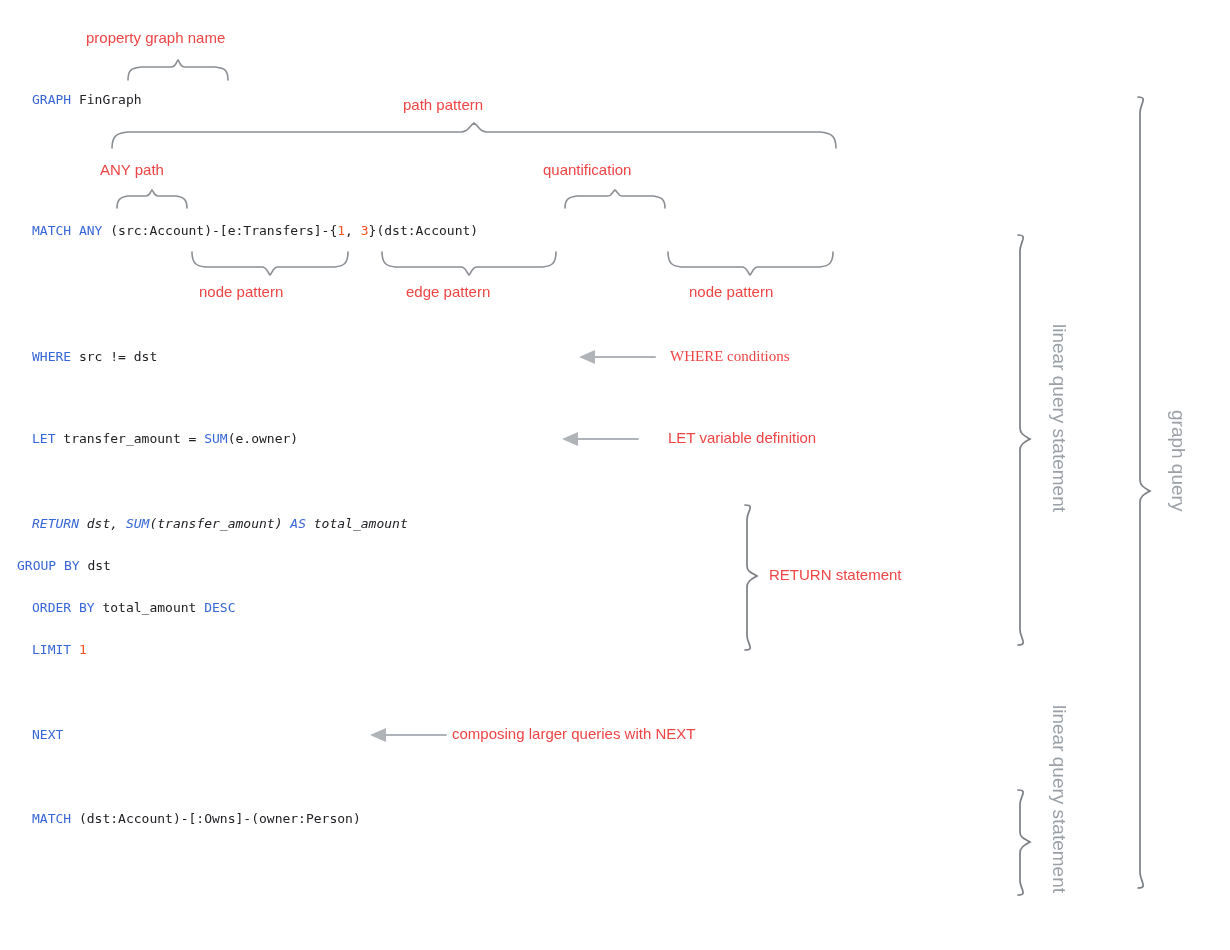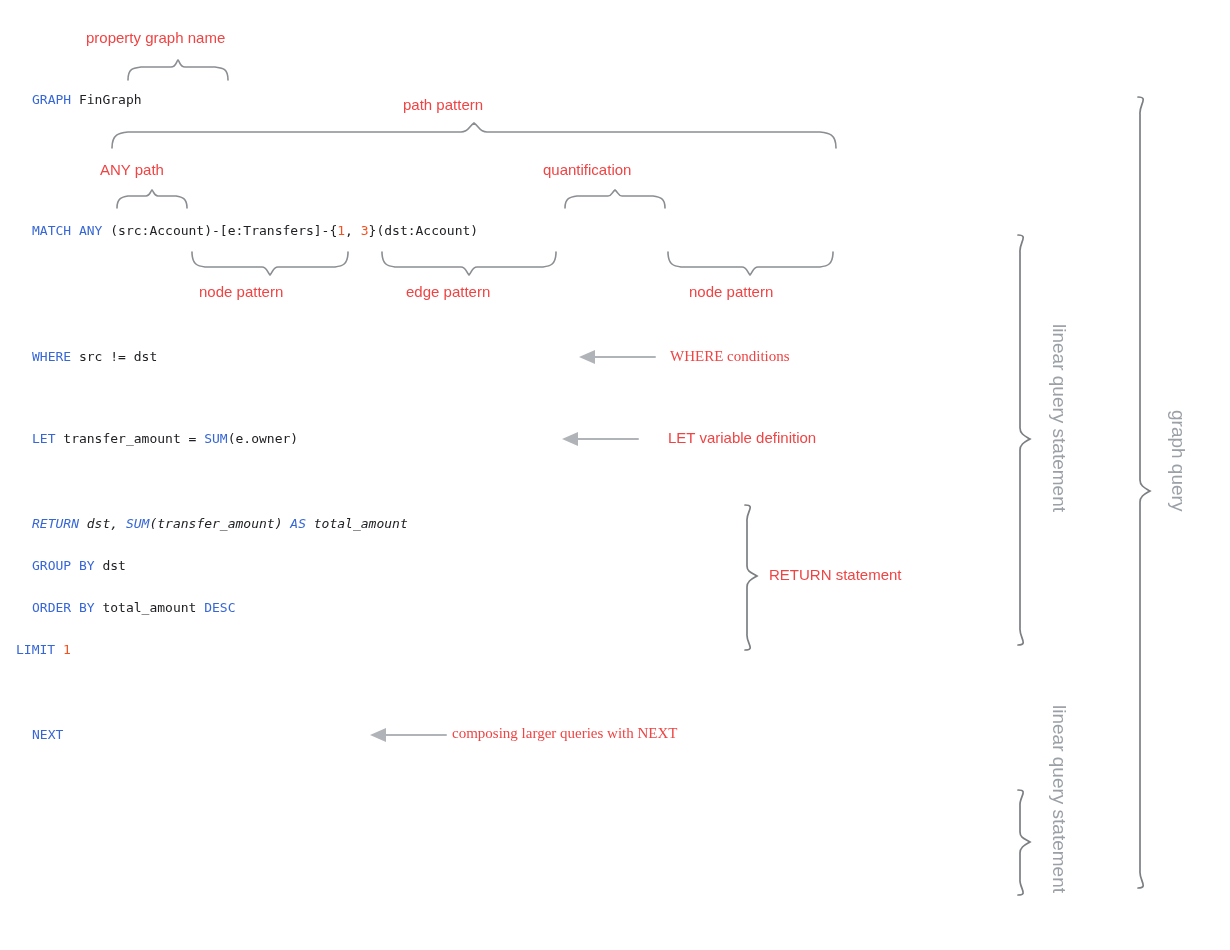--- a/index.html
+++ b/index.html
@@ -131,28 +131,29 @@
   <div class="code" style="left:32px; top:88px;"><span class="kw">GRAPH</span><span class="pl"> </span><span class="pl">FinGraph</span></div>
 
   <div class="code" style="left:32px; top:219px;"><span class="kw">MATCH</span><span class="pl"> </span><span class="kw">ANY</span><span class="pl"> </span><span class="pl">(src:Account)</span><span class="pl">-</span><span class="pl">[e:Transfers]</span><span class="pl">-</span><span class="pl">{</span><span class="num">1</span><span class="pl">, </span><span class="num">3</span><span class="pl">}</span><span class="pl">(dst:Account)</span></div>
 
   <div class="code" style="left:32px; top:345px;"><span class="kw">WHERE</span><span class="pl"> </span><span class="pl">src != dst</span></div>
 
   <div class="code" style="left:32px; top:427px;"><span class="kw">LET</span><span class="pl"> </span><span class="pl">transfer_amount</span><span class="pl"> </span><span class="pl">=</span><span class="pl"> </span><span class="kw">SUM</span><span class="pl">(e.owner)</span></div>
 
   <div class="code" style="left:32px; top:512px;font-style:italic;"><span class="kw">RETURN</span><span class="pl"> </span><span class="pl">dst, </span><span class="kw">SUM</span><span class="pl">(transfer_amount) </span><span class="kw">AS</span><span class="pl"> total_amount</span></div>
 
-  <div class="code" style="left:32px; top:554px;"><span class="kw">GROUP BY</span><span class="pl"> </span><span class="pl">dst</span></div>
+  <div class="code" style="left:17px; top:554px;"><span class="kw">GROUP BY</span><span class="pl"> </span><span class="pl">dst</span></div>
 
   <div class="code" style="left:32px; top:596px;"><span class="kw">ORDER BY</span><span class="pl"> </span><span class="pl">total_amount</span><span class="pl"> </span><span class="kw">DESC</span></div>
 
-  <div class="code" style="left:16px; top:638px;"><span class="kw">LIMIT</span><span class="pl"> </span><span class="num">1</span></div>
+  <div class="code" style="left:32px; top:638px;"><span class="kw">LIMIT</span><span class="pl"> </span><span class="num">1</span></div>
 
   <div class="code" style="left:32px; top:723px;"><span class="kw">NEXT</span></div>
 
+  <div class="code" style="left:32px; top:807px;"><span class="kw">MATCH</span><span class="pl"> (dst:Account)-[:Owns]-(owner:Person)</span></div>
 
 
   <div class="anno" style="left:86px; top:29px;">property graph name</div>
 
   <div class="anno" style="left:403px; top:96px;">path pattern</div>
 
   <div class="anno" style="left:100px; top:161px;">ANY path</div>
 
   <div class="anno" style="left:543px; top:161px;">quantification</div>
 
@@ -161,21 +162,21 @@
   <div class="anno" style="left:406px; top:283px;">edge pattern</div>
 
   <div class="anno" style="left:689px; top:283px;">node pattern</div>
 
   <div class="anno" style="left:670px; top:348px;font-family:Liberation Serif, serif;">WHERE conditions</div>
 
   <div class="anno" style="left:668px; top:429px;">LET variable definition</div>
 
   <div class="anno" style="left:769px; top:566px;">RETURN statement</div>
 
-  <div class="anno" style="left:452px; top:725px;font-family:Liberation Serif, serif;">composing larger queries with NEXT</div>
+  <div class="anno" style="left:452px; top:725px;">composing larger queries with NEXT</div>
 
   <div class="vlabel" style="left:1070px; top:324px;">linear query statement</div>
 
   <div class="vlabel" style="left:1070px; top:705px;">linear query statement</div>
 
   <div class="vlabel" style="left:1189px; top:410px;">graph query</div>
 
 </div>
 
 </body></html>

